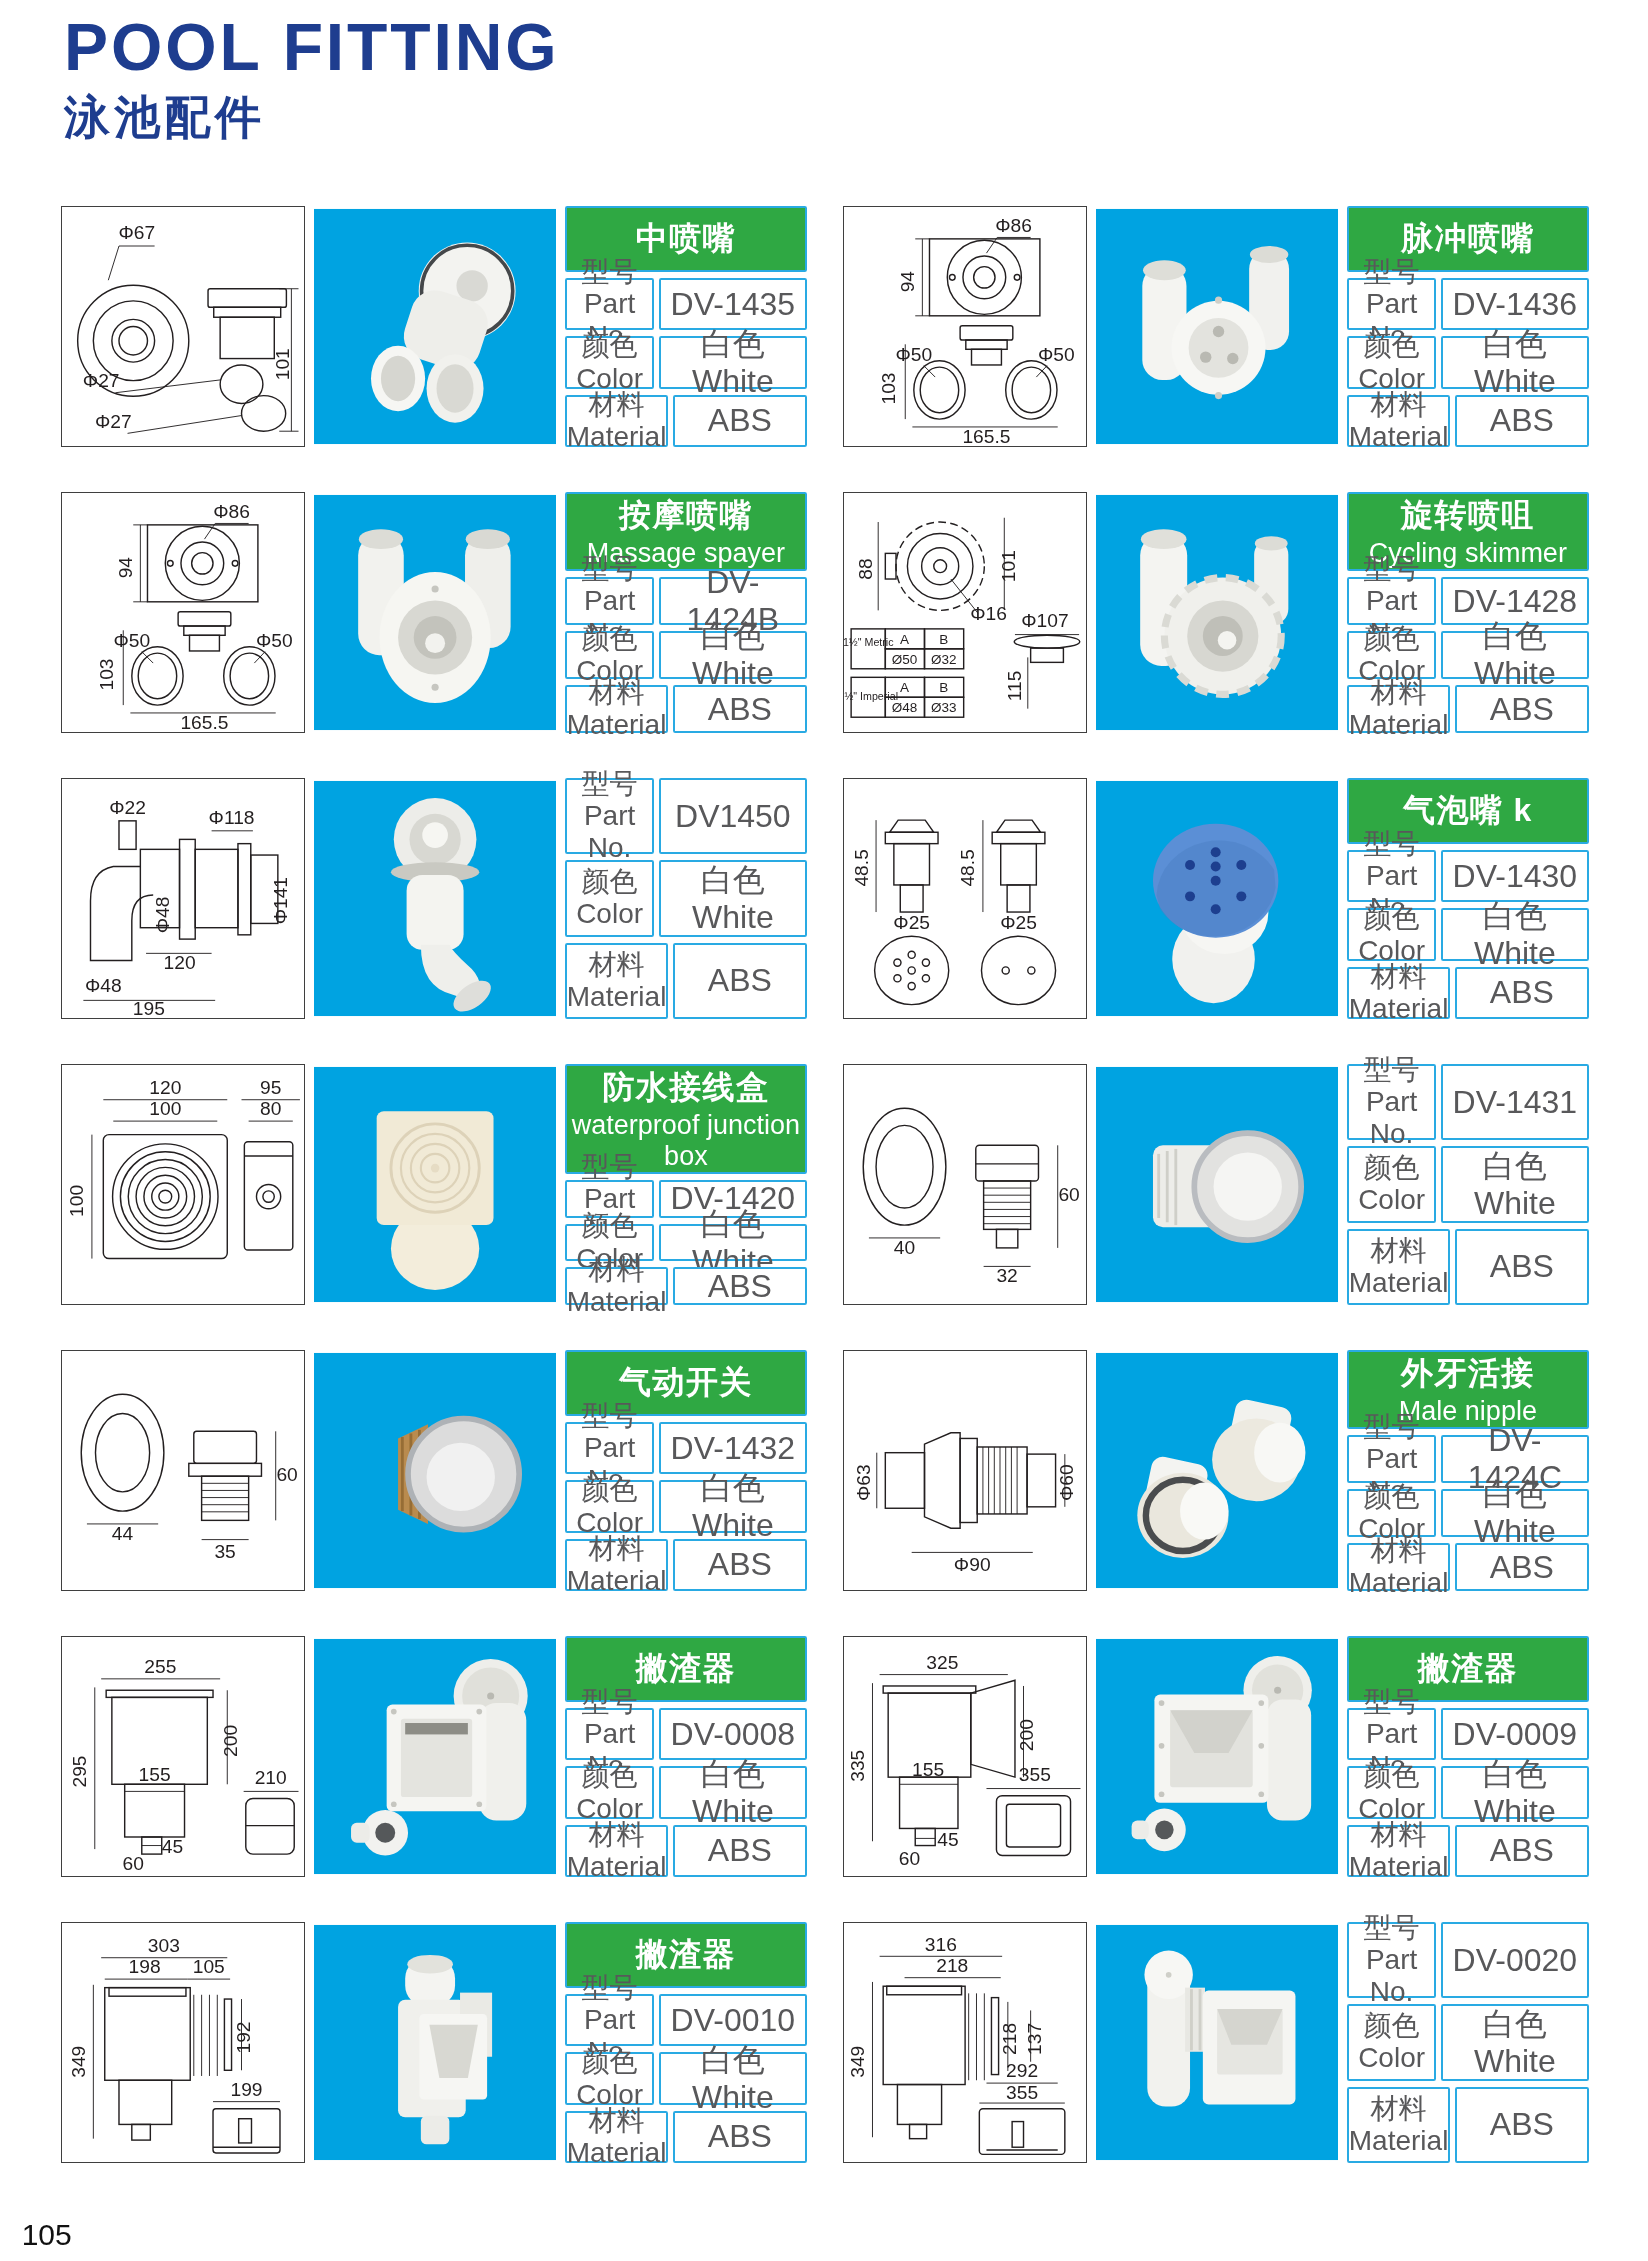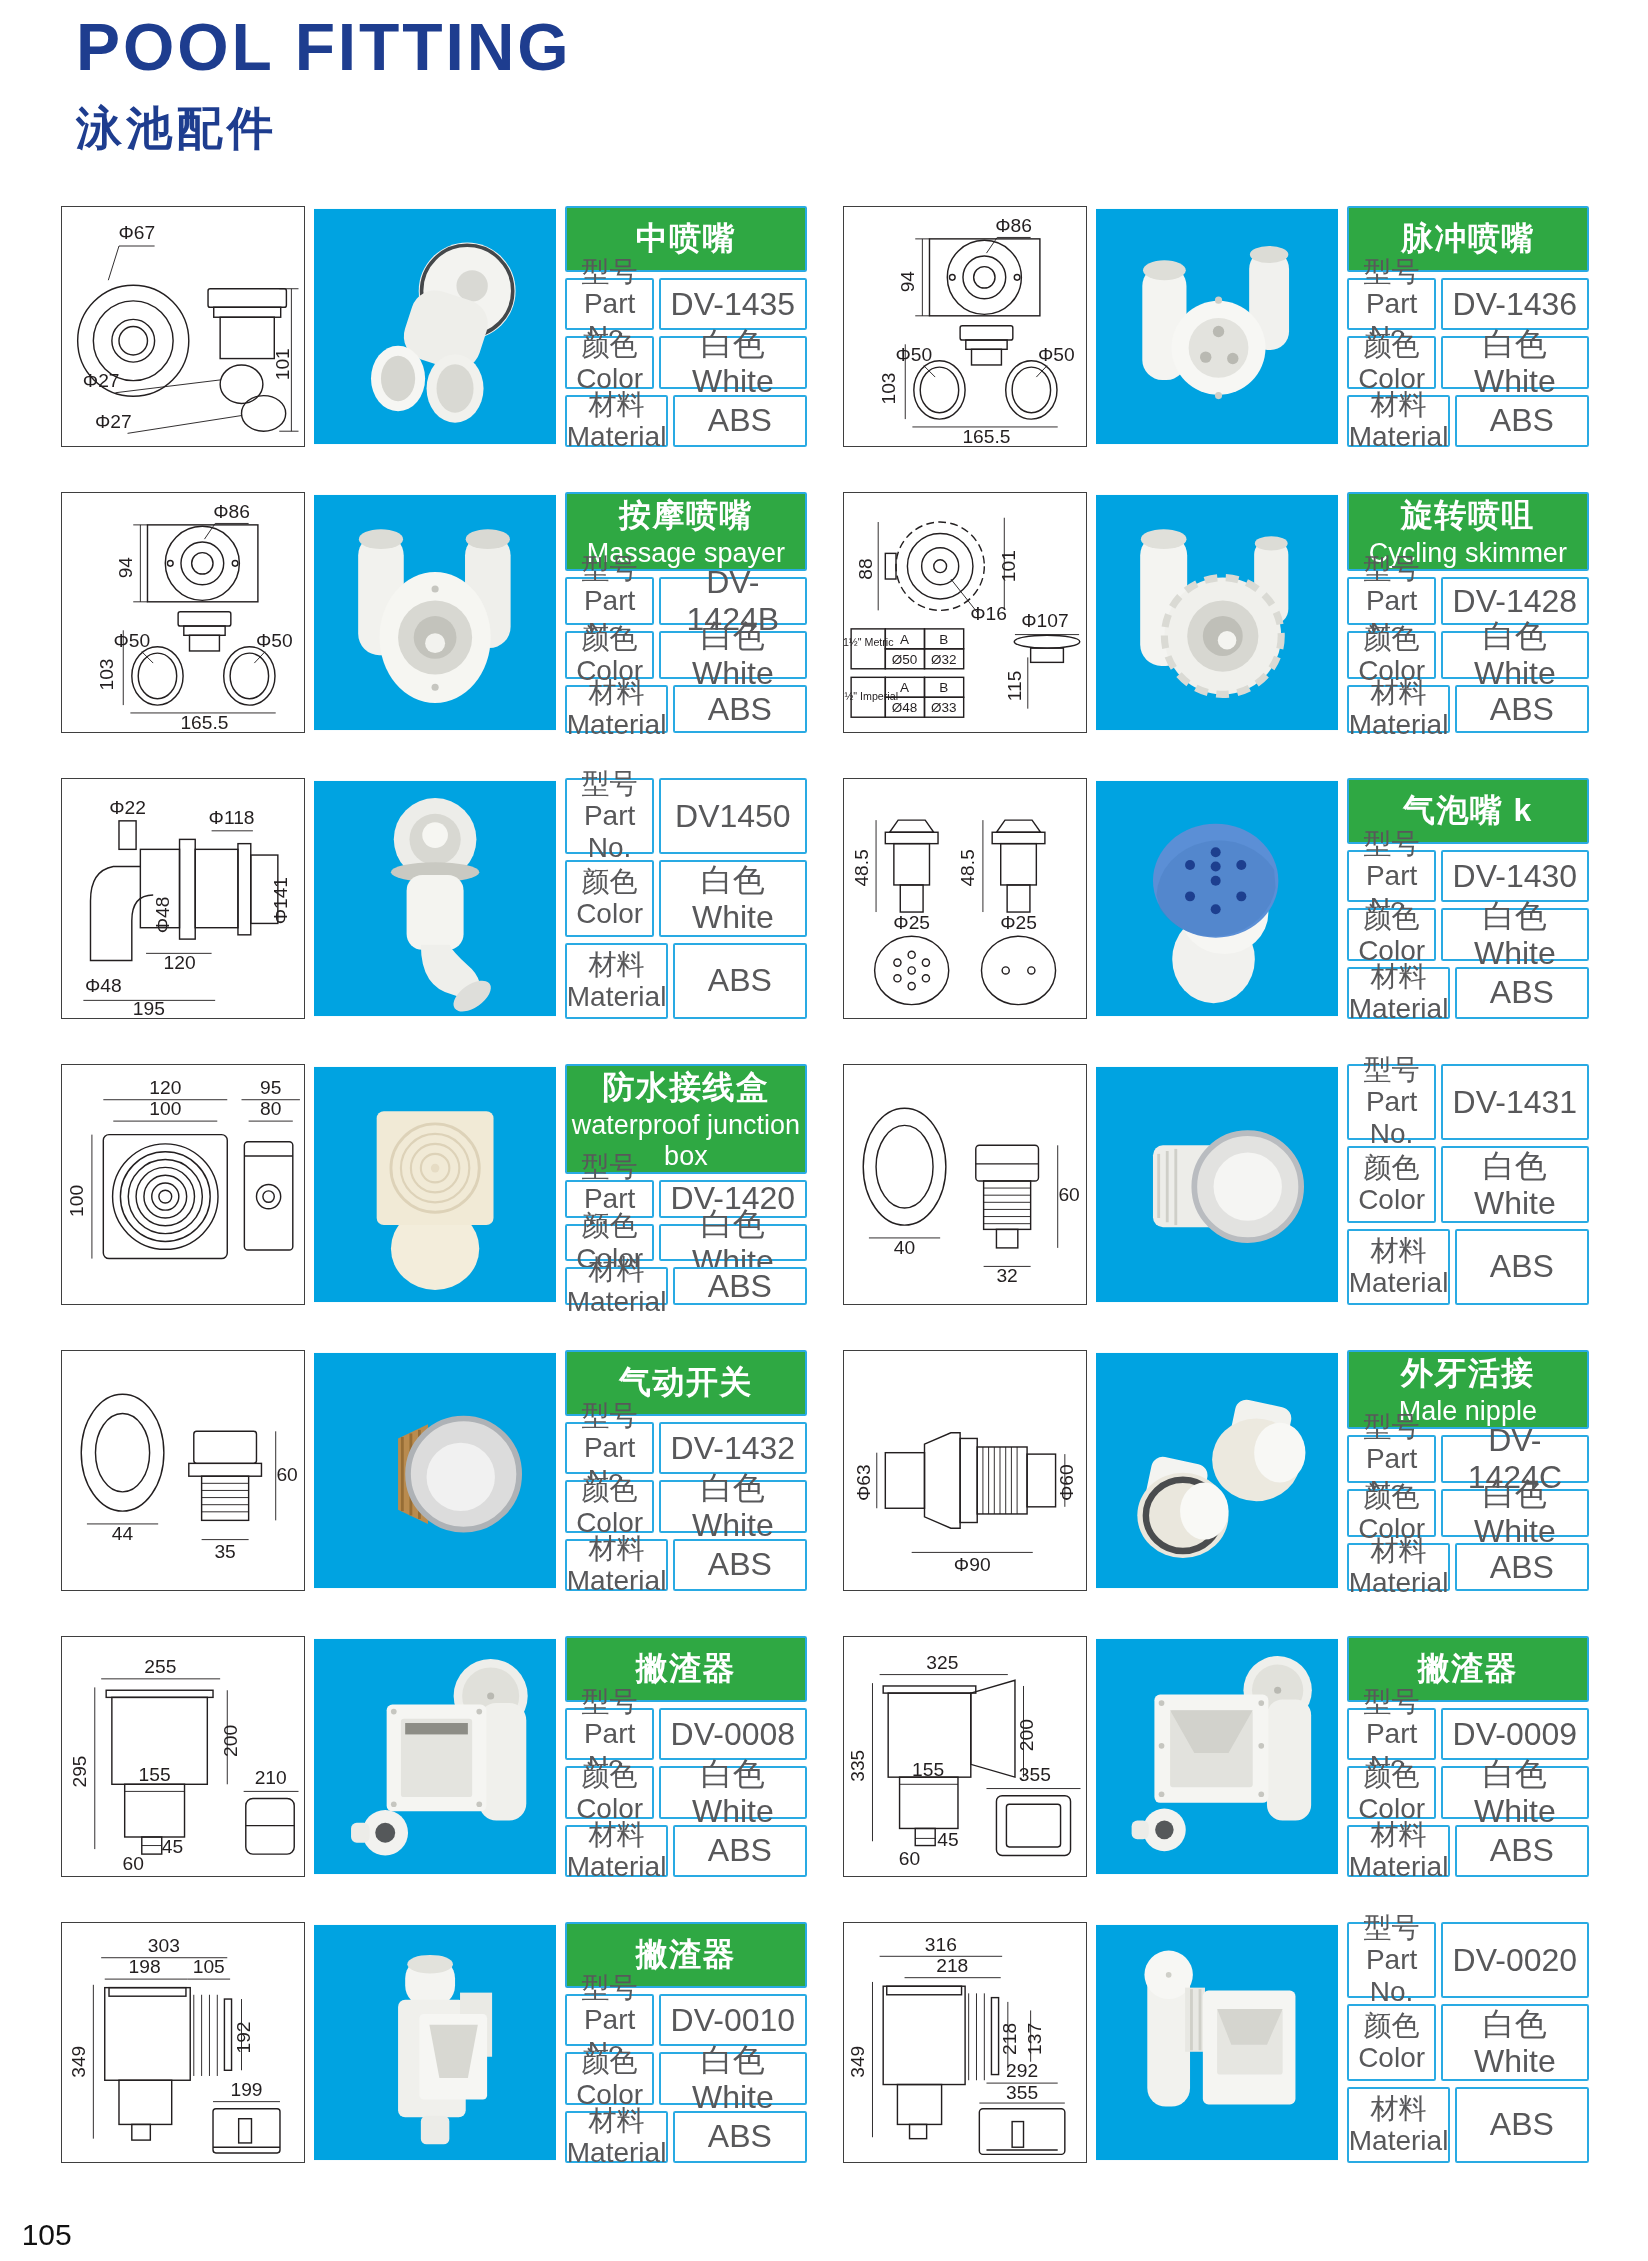--- a/index.html
+++ b/index.html
@@ -2,23 +2,23 @@
 <html style="--navy: #1e3d8f; --green: #2fa843; --photo-blue: #00a3e1; --blue: #29aae3;font-size:11.6px"><head>
 <meta charset="utf-8">
 <style>
   :root{
     --navy:#1e3d8f; --green:#2fa843; --photo-blue:#00a3e1; --blue:#29aae3;
     --ink:#231f20; --gray:#58585a;
   }
   *{box-sizing:border-box;margin:0;padding:0}
   html,body{width:1649px;background:#fff;font-family:"Liberation Sans","DejaVu Sans",sans-serif}
   body{position:relative;height:2261px;overflow:hidden}
-  .titleblock{position:absolute;left:76px;top:13px}
+  .titleblock{position:absolute;left:64px;top:13px}
   .title-en{color:var(--navy);font-size:66px;font-weight:bold;letter-spacing:2.9px;line-height:1.05}
-  .title-cn{color:var(--navy);font-size:46px;font-weight:bold;margin-top:16px;letter-spacing:4.3px}
+  .title-cn{color:var(--navy);font-size:46px;font-weight:bold;margin-top:5px;letter-spacing:4.3px}
   .grid{position:absolute;top:206px;left:61px;width:1528px;display:grid;
         grid-template-columns:1fr 1fr;column-gap:36px;row-gap:45px;grid-auto-rows:241px}
   .card{display:flex;gap:8.7px;height:241px}
   .panel{flex:1 1 0;min-width:0;height:100%}
   .drawing{background:#fff;border:1.4px solid #3f3f3f}
   .drawing svg{width:100%;height:100%}
   .drawing svg .s{stroke:var(--ink);stroke-width:2;fill:none}
   .drawing svg .thin{stroke:var(--ink);stroke-width:1.3;fill:none}
   .drawing svg text{fill:var(--ink);font-size:27px;text-anchor:middle;font-family:"Liberation Sans","DejaVu Sans",sans-serif}
   .drawing svg text.sm{font-size:19px}

